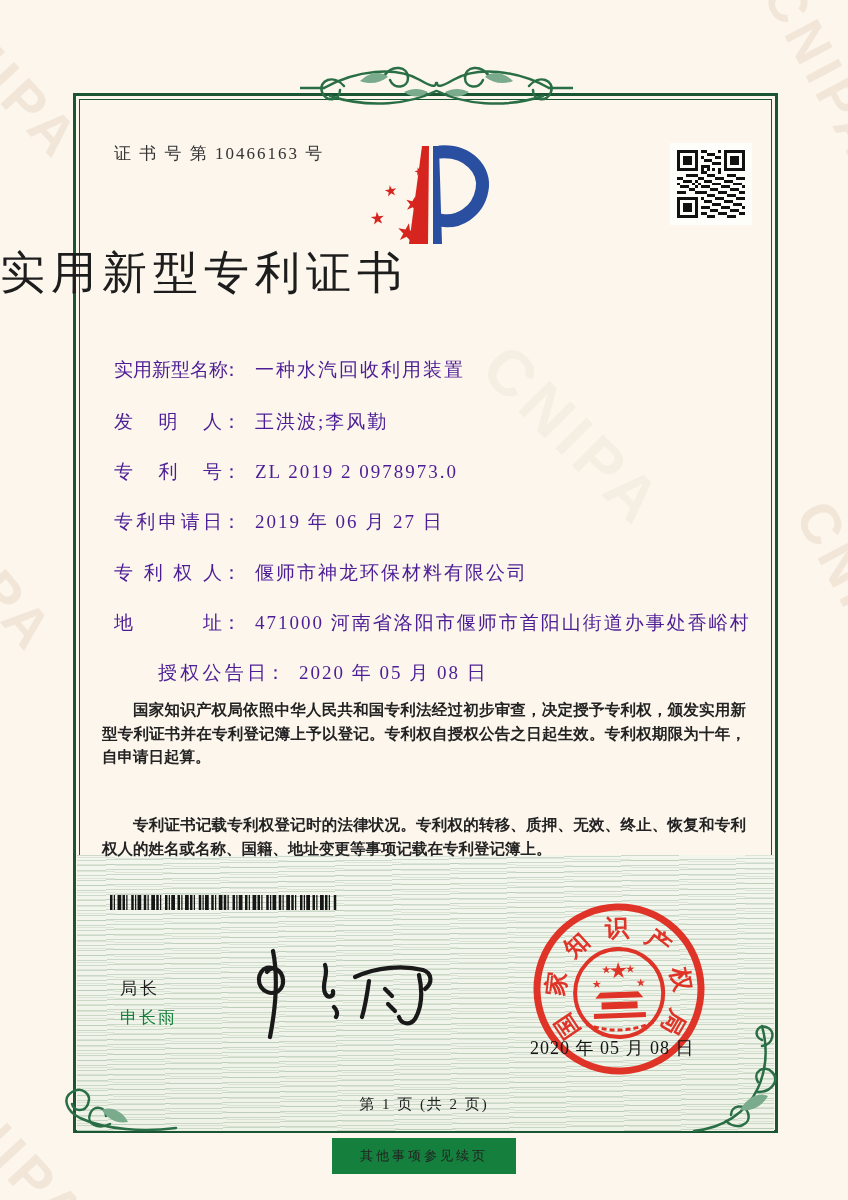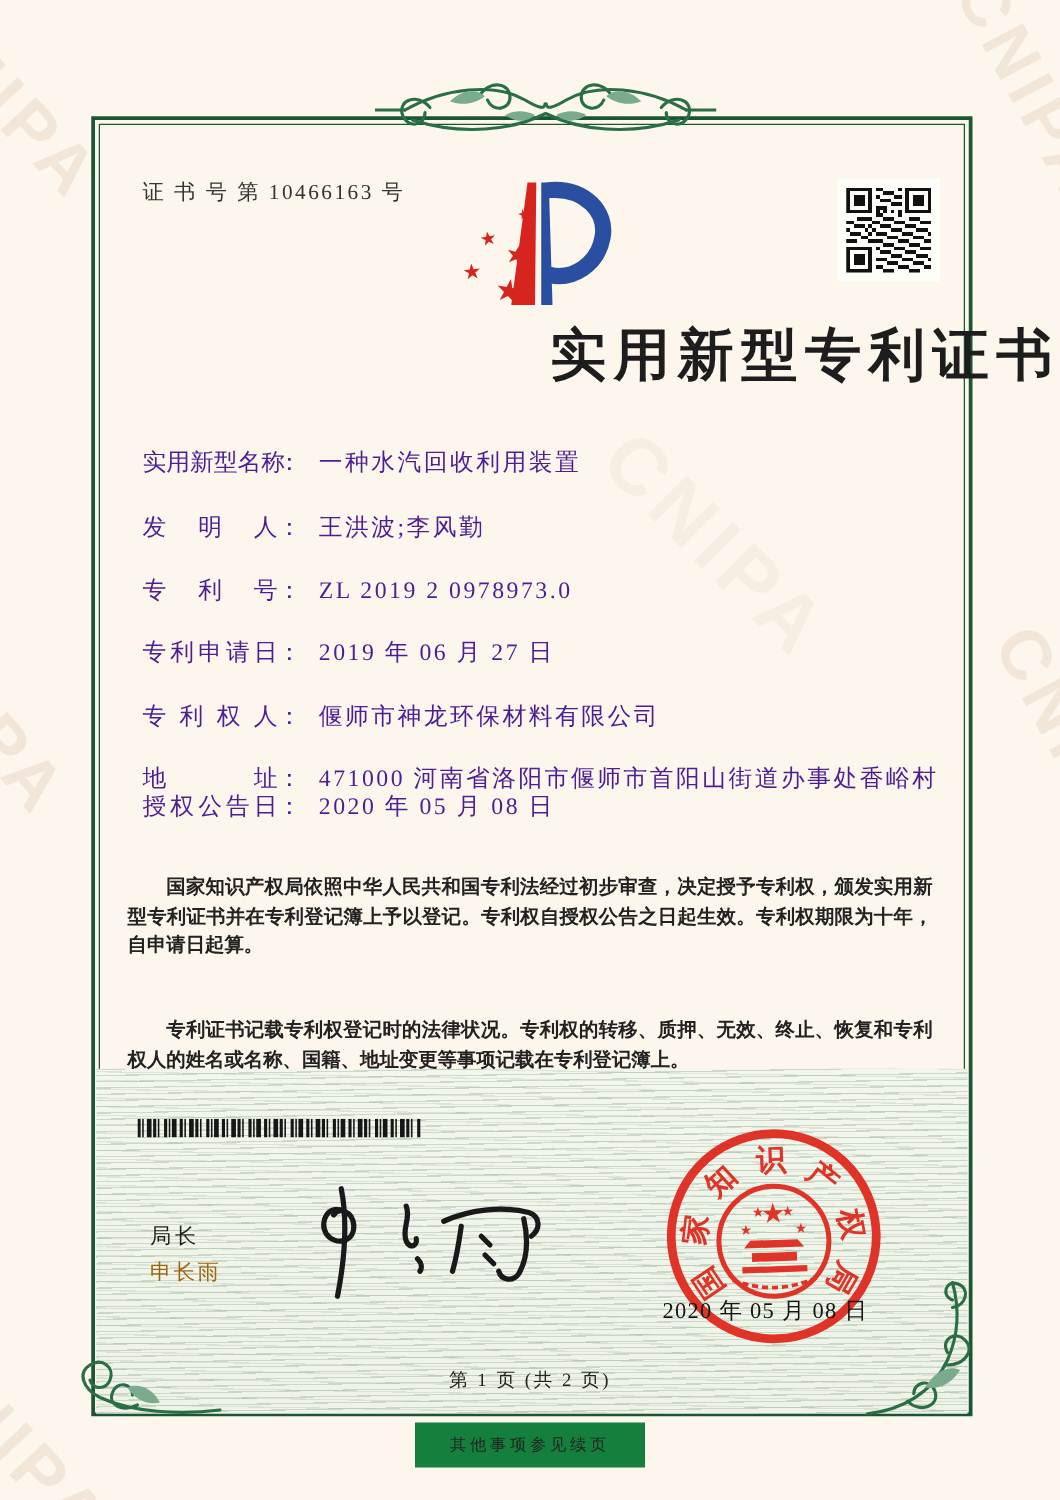--- a/index.html
+++ b/index.html
@@ -34,42 +34,42 @@
 
   
   .logo{position:absolute;left:356px;top:140px;width:135px;height:108px;z-index:5;}
   .logo .star{position:absolute;color:#d6251f;line-height:1;
               font-family:"DejaVu Sans",sans-serif;}
 
   
   .qr-box{position:absolute;left:670px;top:143px;width:82px;height:82px;background:#fdfdfa;
           z-index:5;display:flex;align-items:center;justify-content:center;}
 
-  .title{position:absolute;left:0;top:254px;width:848px;text-align:right;
-         font-size:45px;font-weight:700;letter-spacing:6px;color:#1d1d1d;z-index:5;}
+  .title{position:absolute;left:0;top:243px;width:848px;text-align:left;
+         font-size:45px;font-weight:400;letter-spacing:6px;color:#1d1d1d;z-index:5;}
 
   
   .frow{position:absolute;left:114px;width:640px;font-size:19px;color:#4c1d95;
         white-space:nowrap;z-index:5;}
   .flabel{display:inline-block;width:108px;text-align:justify;text-align-last:justify;
           vertical-align:bottom;}
   .fcolon{display:inline-block;}
   .fvalue{display:inline-block;margin-left:14px;letter-spacing:2px;}
   .fgroup2{position:absolute;left:336px;top:0;}
 
   .body-par{position:absolute;left:102px;width:644px;font-size:15.5px;line-height:23.6px;
             text-align:justify;text-indent:2em;color:#222;z-index:5;margin:0;font-weight:bold;}
 
   
   .barcode{position:absolute;left:110px;top:895px;z-index:5;}
 
   .officer-title{position:absolute;left:120px;top:977px;font-size:17px;letter-spacing:3px;
         font-family:Liberation Serif, serif;color:#1c1c1c;z-index:5;}
   .officer-name{position:absolute;left:120px;top:1006px;font-size:17px;letter-spacing:2px;
-        font-family:"Liberation Sans","DejaVu Sans",sans-serif;color:#a16207;z-index:5;}
+        font-family:"Liberation Sans","DejaVu Sans",sans-serif;color:#15803d;z-index:5;}
 
   .signature{position:absolute;left:237px;top:947px;z-index:6;}
   .sig-stroke{fill:none;stroke:#191919;stroke-width:4.2;stroke-linecap:round;
               stroke-linejoin:round;}
 
   
   .seal{position:absolute;left:531px;top:901px;width:176px;height:176px;z-index:5;
         opacity:.95;transform:rotate(-2deg);}
   .seal-char{fill:#e02a1e;font-size:24px;font-weight:bold;text-anchor:middle;
              font-family:"Liberation Serif","DejaVu Serif",serif;}
@@ -317,21 +317,21 @@
   </div>
   <div class="frow" style="top:509px;">
     <span class="flabel">专利申请日</span><span class="fcolon">：</span><span class="fvalue">2019 年 06 月 27 日</span>
   </div>
   <div class="frow" style="top:560px;">
     <span class="flabel">专利权人</span><span class="fcolon">：</span><span class="fvalue">偃师市神龙环保材料有限公司</span>
   </div>
   <div class="frow" style="top:610px;">
     <span class="flabel">地址</span><span class="fcolon">：</span><span class="fvalue">471000 河南省洛阳市偃师市首阳山街道办事处香峪村</span>
   </div>
-  <div class="frow" style="top:632px;">
+  <div class="frow" style="top:660px;margin-left:44px;">
     <span class="flabel">授权公告日</span><span class="fcolon">：</span><span class="fvalue">2020 年 05 月 08 日</span>
   </div>
 
   <p class="body-par" style="top:698px;">国家知识产权局依照中华人民共和国专利法经过初步审查，决定授予专利权，颁发实用新型专利证书并在专利登记簿上予以登记。专利权自授权公告之日起生效。专利权期限为十年，自申请日起算。</p>
   <p class="body-par" style="top:813px;">专利证书记载专利权登记时的法律状况。专利权的转移、质押、无效、终止、恢复和专利权人的姓名或名称、国籍、地址变更等事项记载在专利登记簿上。</p>
 
   <svg class="barcode" id="barcode-svg" width="227" height="15" viewBox="0 0 227 15">
       <rect x="0" y="0" width="2.5" height="15" fill="#161616"></rect>
       <rect x="3.75" y="0" width="1.25" height="15" fill="#161616"></rect>
       <rect x="7.5" y="0" width="3.75" height="15" fill="#161616"></rect>

